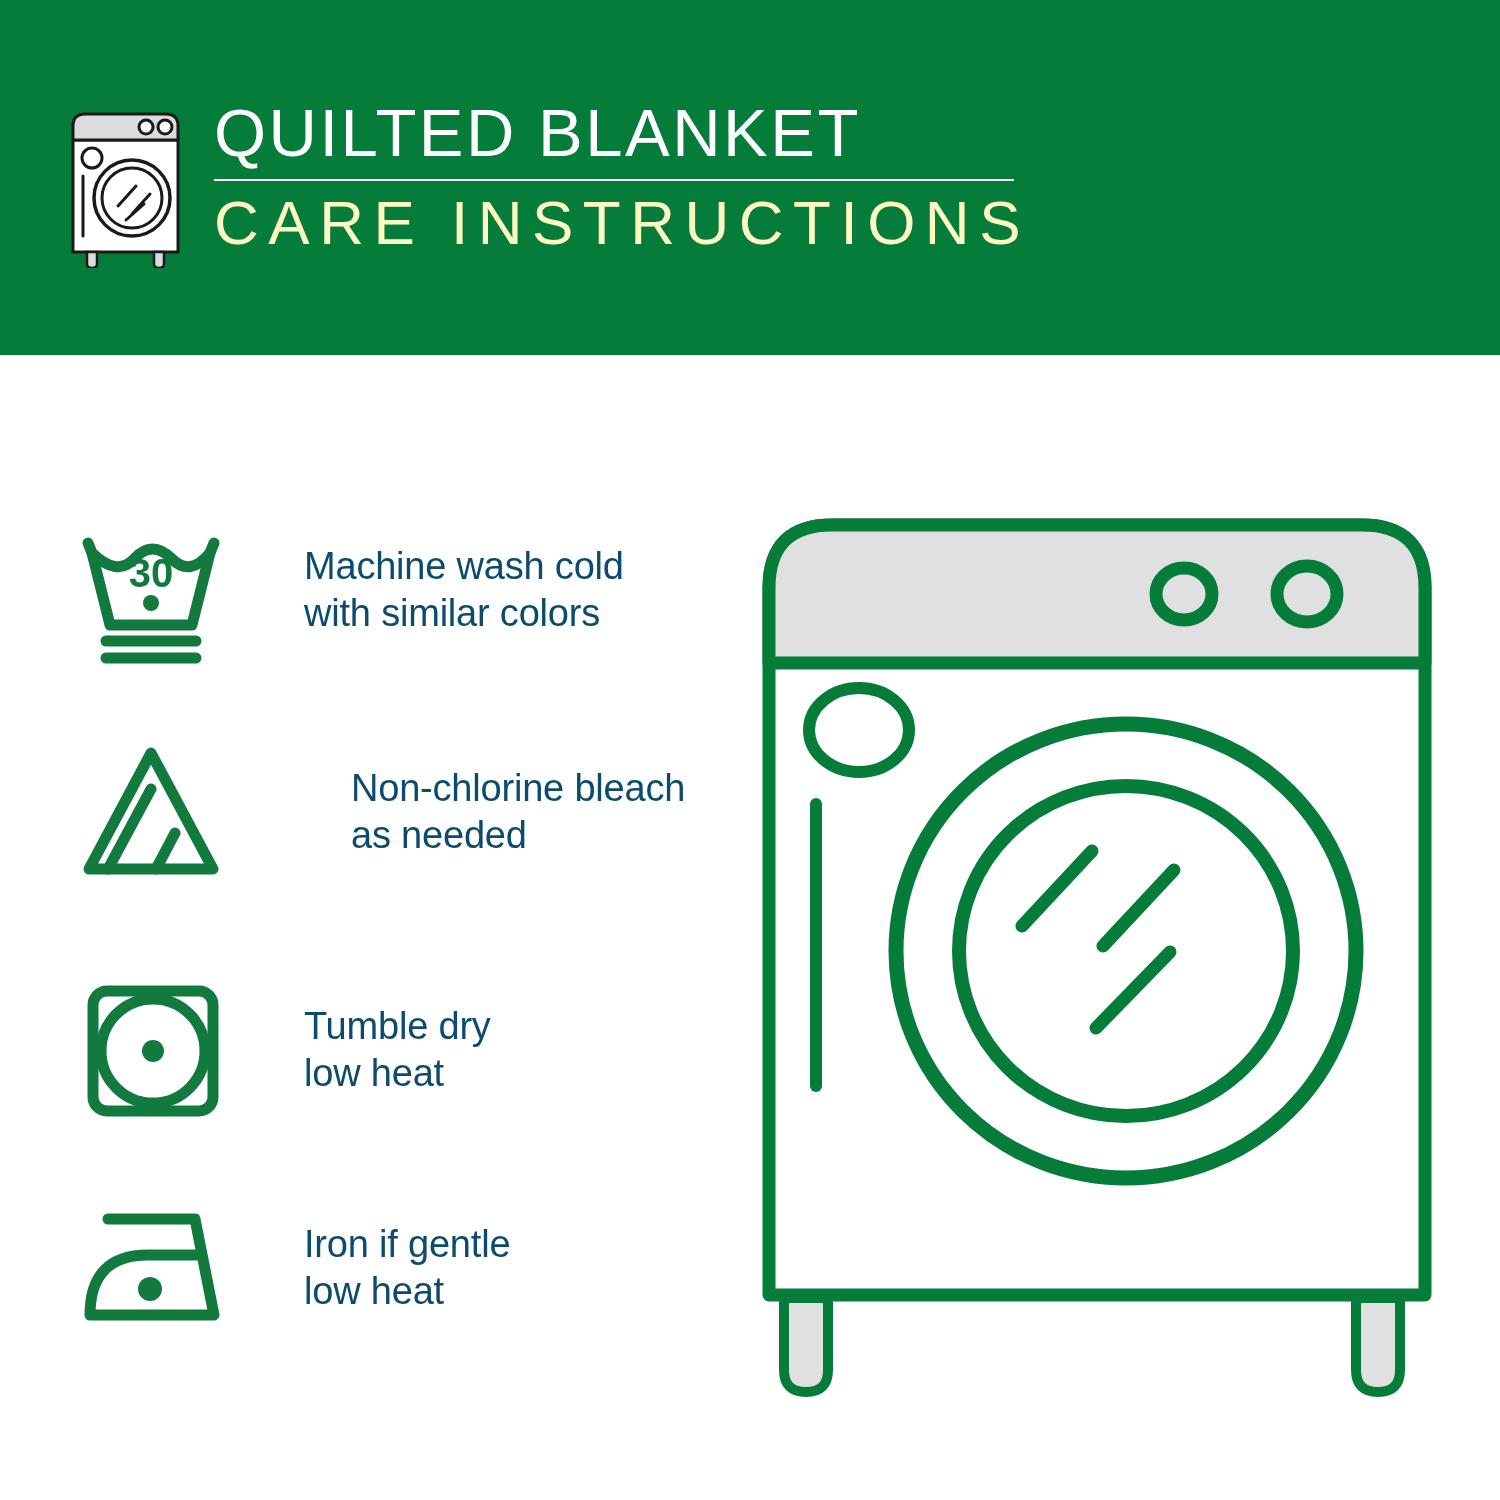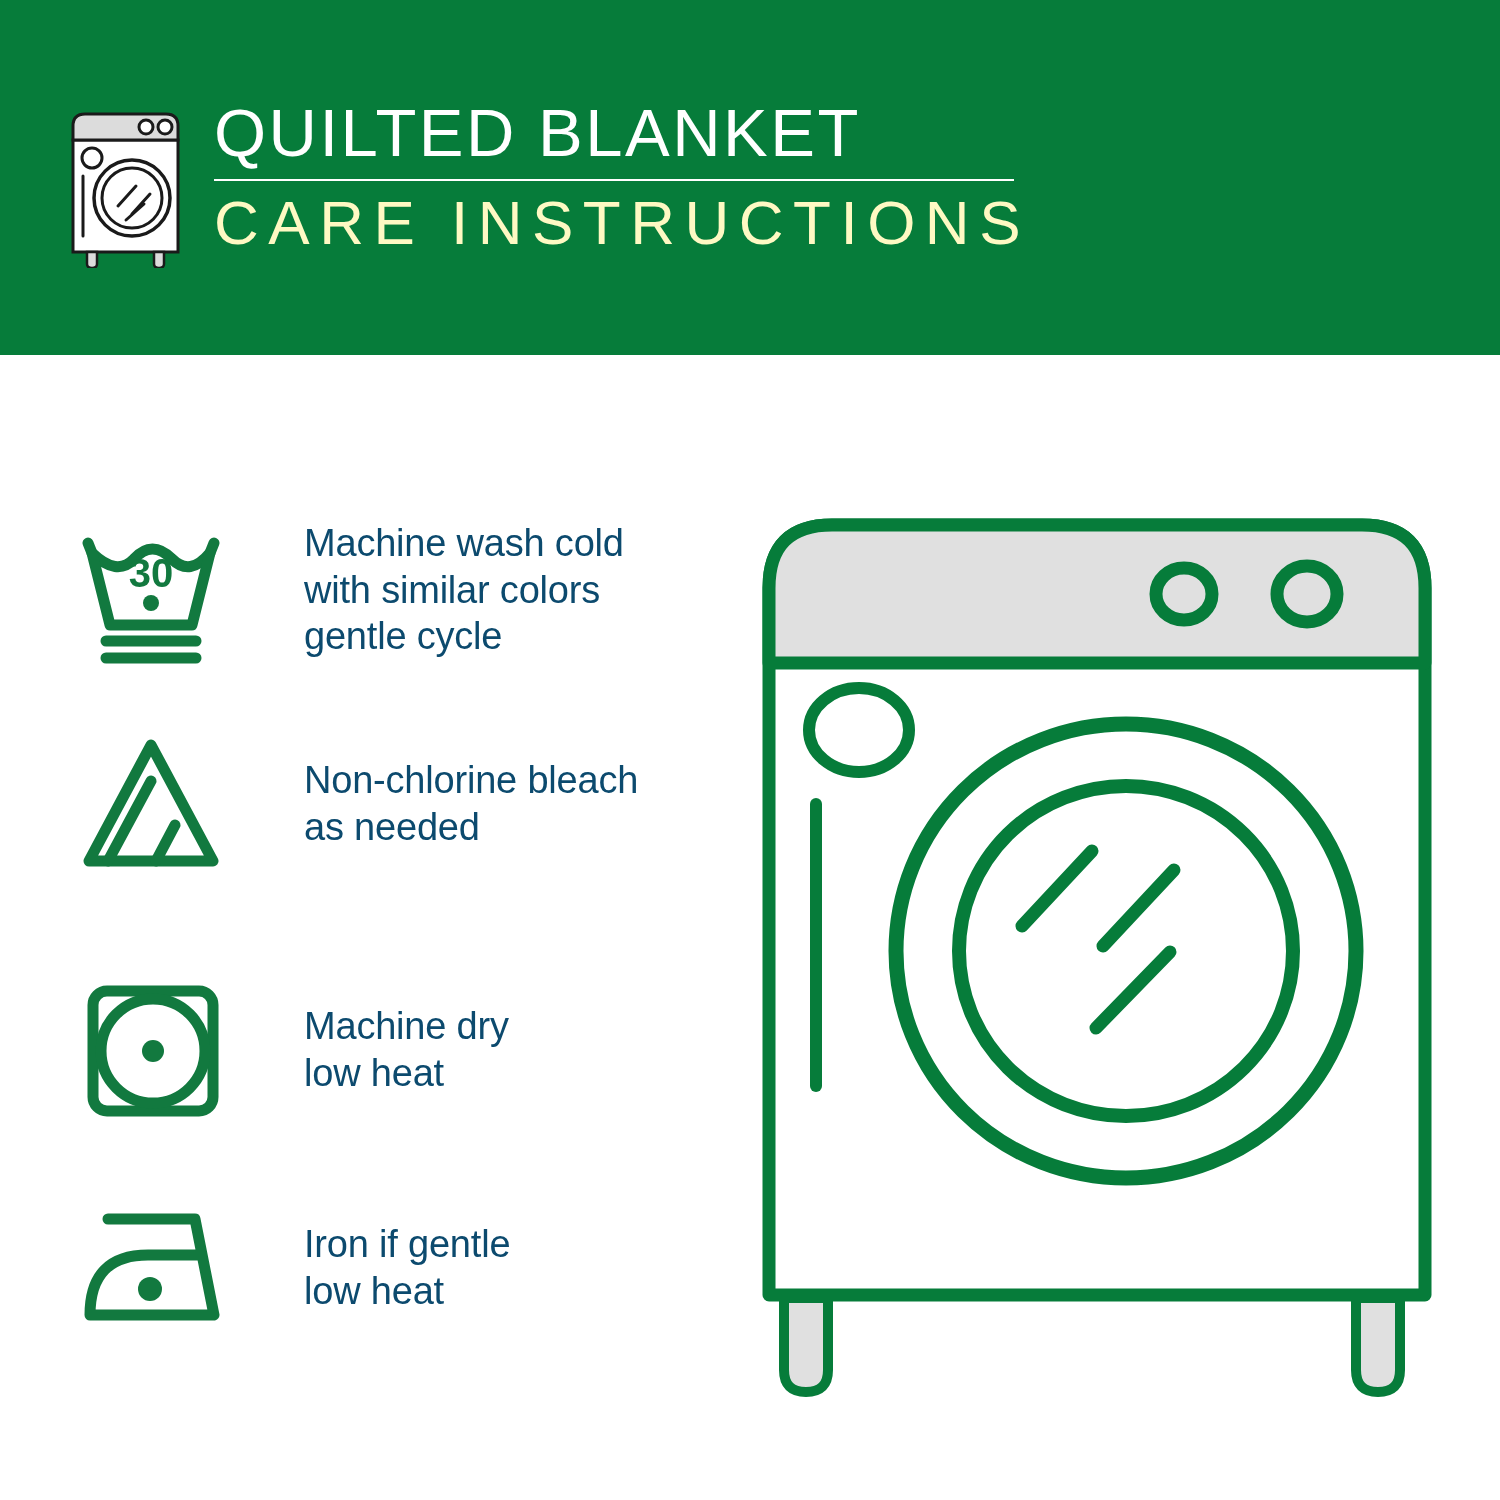--- a/index.html
+++ b/index.html
@@ -82,21 +82,21 @@
 
   .instr-row {
     position: absolute;
     left: 0;
     display: flex;
     align-items: center;
     width: 640px;
   }
 
   .instr-row.r0 { top: 10px; }
-  .instr-row.r1 { top: 224px; }
+  .instr-row.r1 { top: 232px; gap: 47px; }
   .instr-row.r2 { top: 470px; }
   .instr-row.r3 { top: 688px; }
 
   .instr-icon {
     width: 170px;
     min-width: 170px;
     height: 150px;
     display: flex;
     align-items: center;
     justify-content: flex-start;
@@ -174,21 +174,20 @@
             <line x1="34" y1="126" x2="124" y2="126"></line>
             <line x1="34" y1="143" x2="124" y2="143"></line>
           </g>
           <text x="79" y="72" fill="#12793F" font-family="Liberation Sans, sans-serif" font-size="40" font-weight="700" text-anchor="middle">30</text>
           <circle cx="79" cy="88" r="8" fill="#12793F"></circle>
         </svg>
       </div>
       <div class="instr-text">
         <span class="ln">Machine wash cold</span>
         <span class="ln">with similar colors</span>
-        <span class="ln">gentle cycle</span>
       </div>
     </div>
 
     <div class="instr-row r1">
       <div class="instr-icon">
         <svg viewBox="0 0 170 150" width="170" height="150">
           <g fill="none" stroke="#12793F" stroke-width="11" stroke-linecap="round" stroke-linejoin="round">
             <path d="M79 16 L141 132 L17 132 Z"></path>
             <line x1="79" y1="52" x2="36" y2="132"></line>
             <line x1="103" y1="96" x2="84" y2="132"></line>
@@ -205,21 +204,21 @@
       <div class="instr-icon">
         <svg viewBox="0 0 170 150" width="170" height="150">
           <g fill="none" stroke="#12793F" stroke-width="11" stroke-linecap="round" stroke-linejoin="round">
             <rect x="21" y="16" width="120" height="120" rx="14"></rect>
             <circle cx="81" cy="76" r="52"></circle>
           </g>
           <circle cx="81" cy="76" r="11" fill="#12793F"></circle>
         </svg>
       </div>
       <div class="instr-text">
-        <span class="ln">Machine dry</span>
+        <span class="ln">Tumble dry</span>
         <span class="ln">low heat</span>
       </div>
     </div>
 
     <div class="instr-row r3">
       <div class="instr-icon">
         <svg viewBox="0 0 170 150" width="170" height="150">
           <g fill="none" stroke="#12793F" stroke-width="11" stroke-linecap="round" stroke-linejoin="round">
             <path d="M36 26 L123 26 L142 122 L18 122 Q18 62 76 62 L129 62"></path>
           </g>

